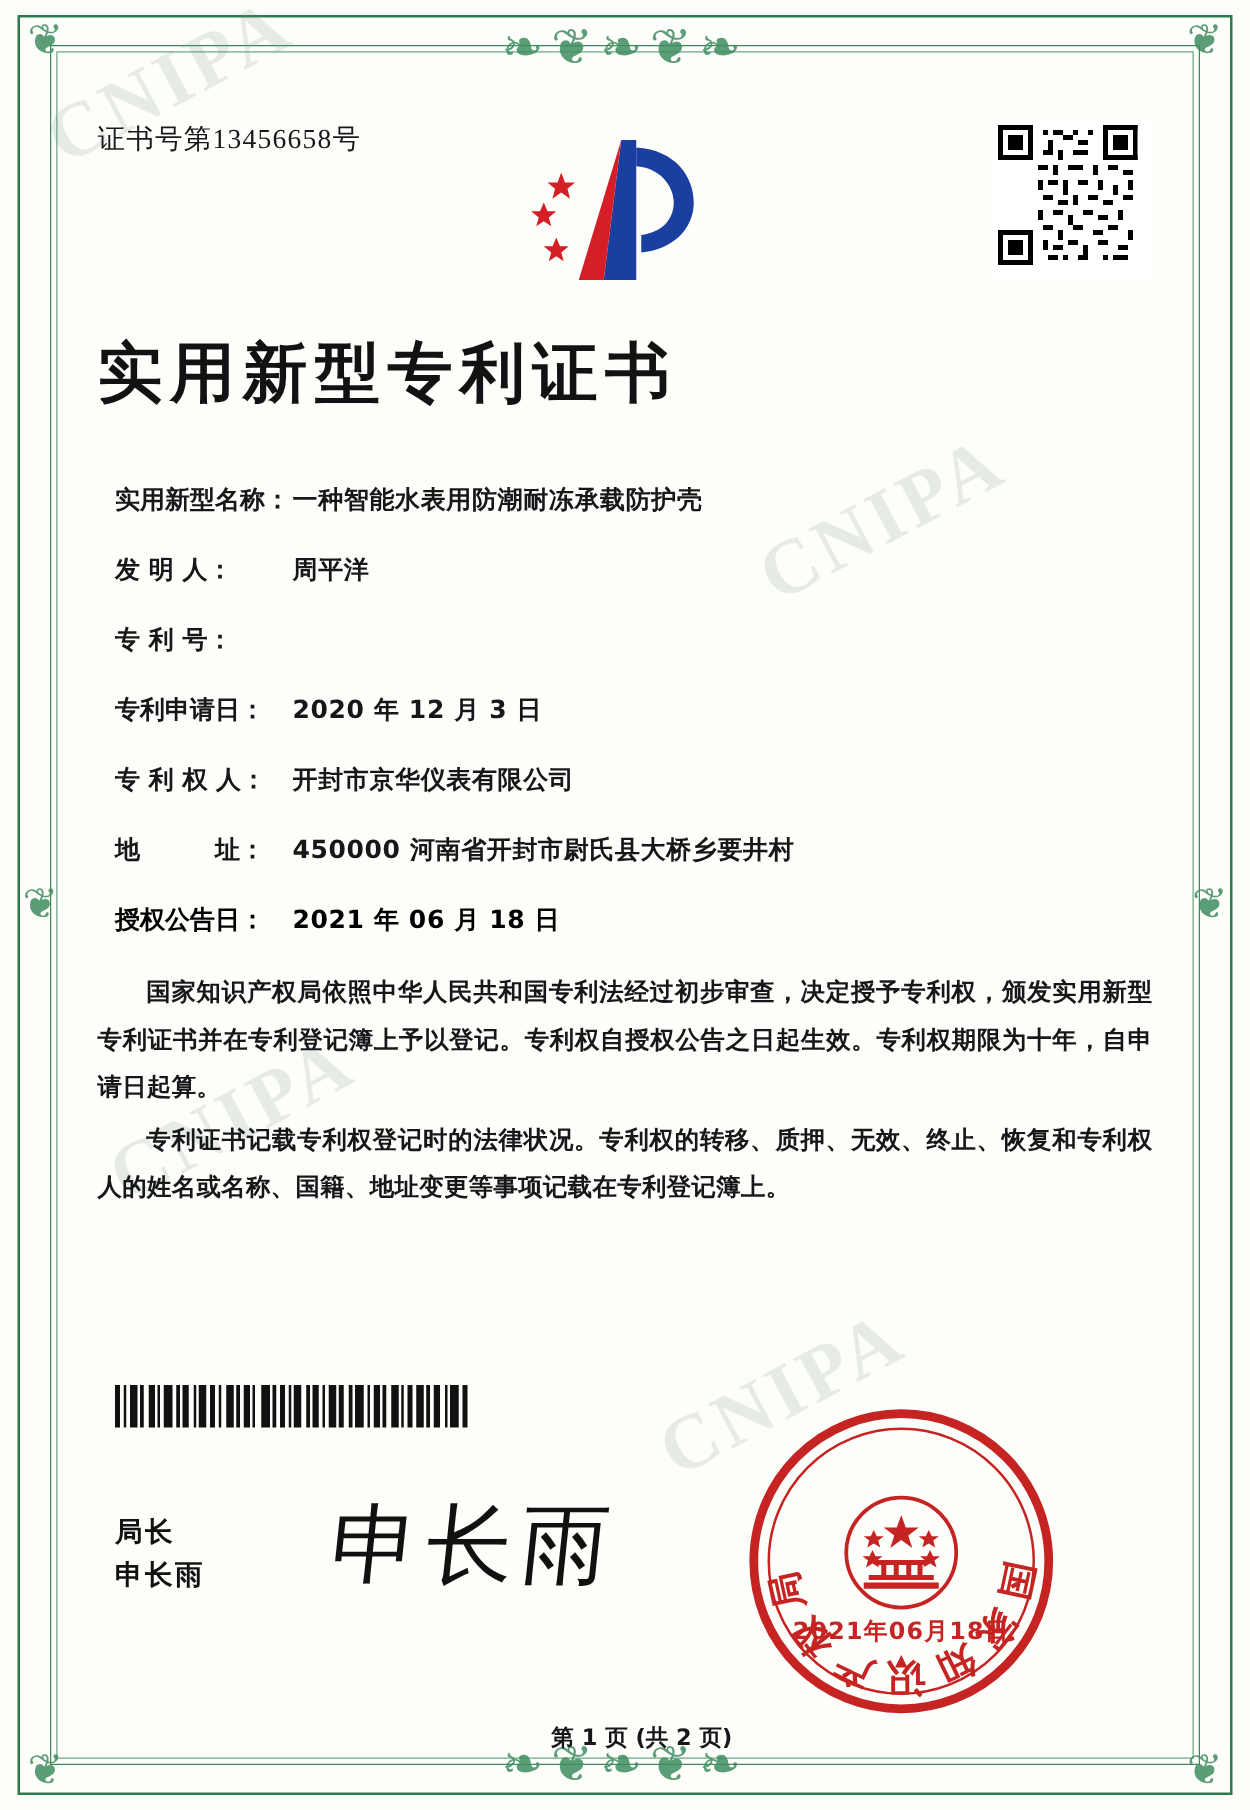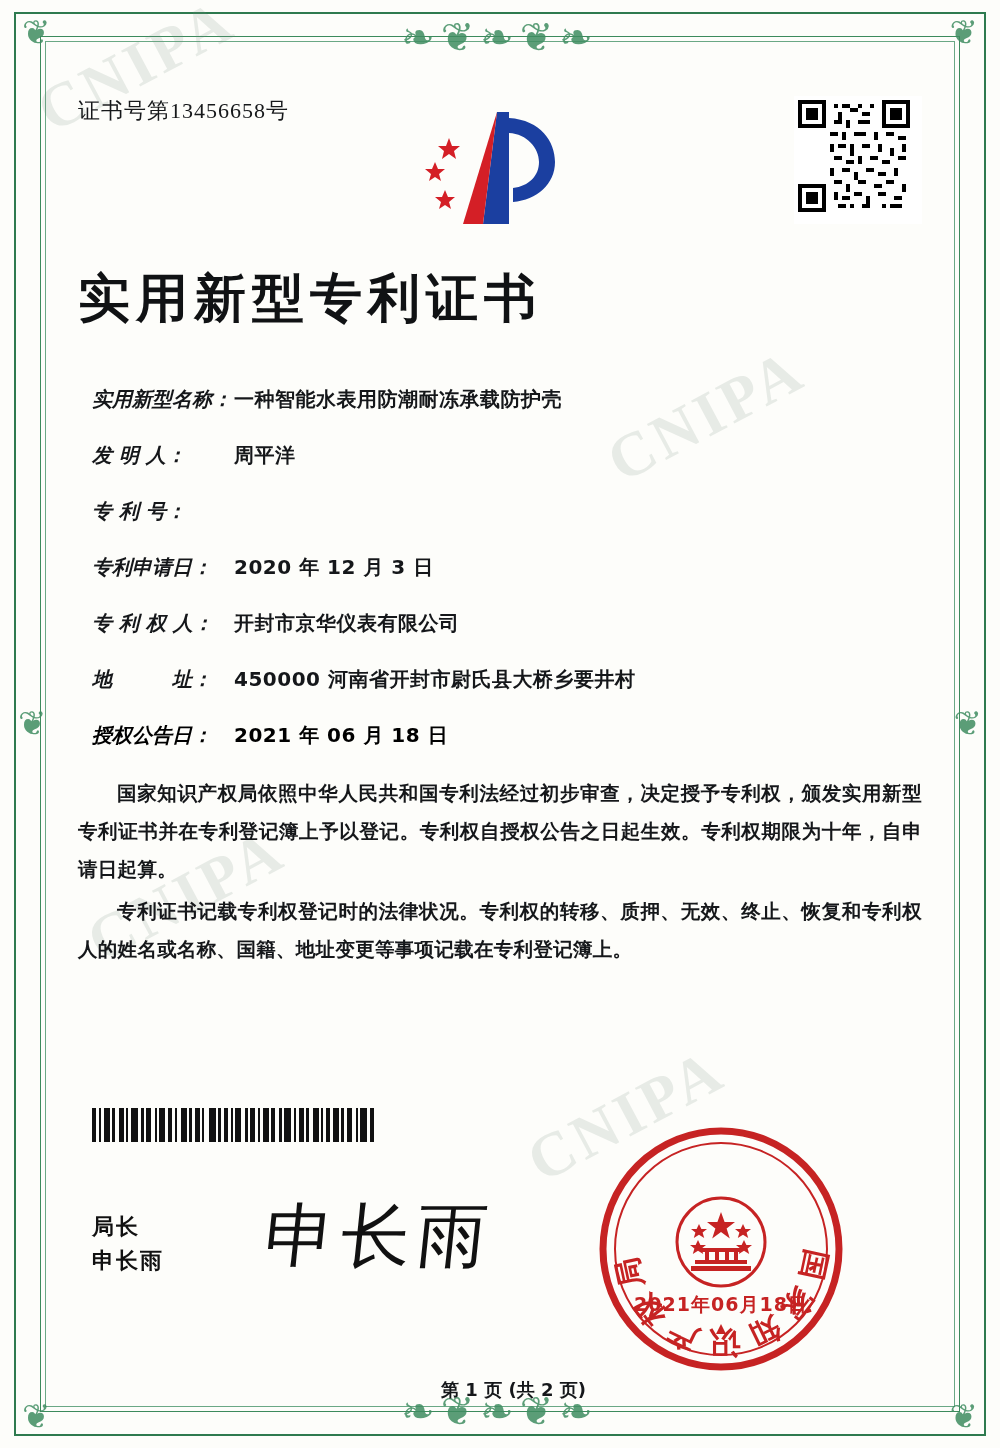--- a/index.html
+++ b/index.html
@@ -121,21 +121,20 @@
     font-size: 21px;
     color: #15171a;
   }
   .f-label {
     width: 142px;
     flex: 0 0 142px;
     letter-spacing: 0px;
     font-weight: bold;
     font-family: "DejaVu Sans", "Liberation Sans", sans-serif;
     font-size: 20px;
-    font-style: italic;
   }
   .f-value {
     font-weight: bold;
     font-family: "DejaVu Sans", "Liberation Sans", sans-serif;
     font-size: 20px;
     letter-spacing: .5px;
   }
   .field-row2 {
     display: flex;
     align-items: baseline;

